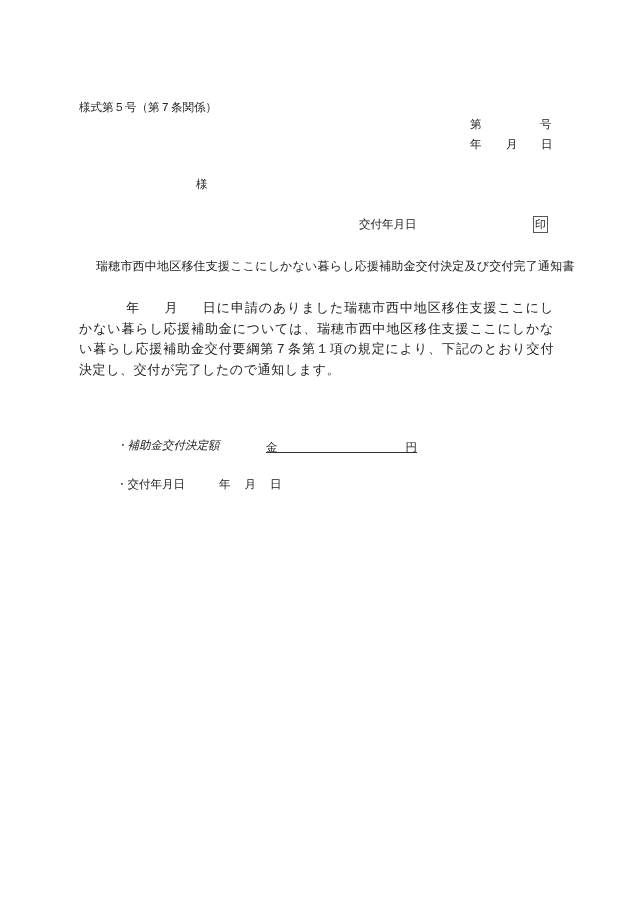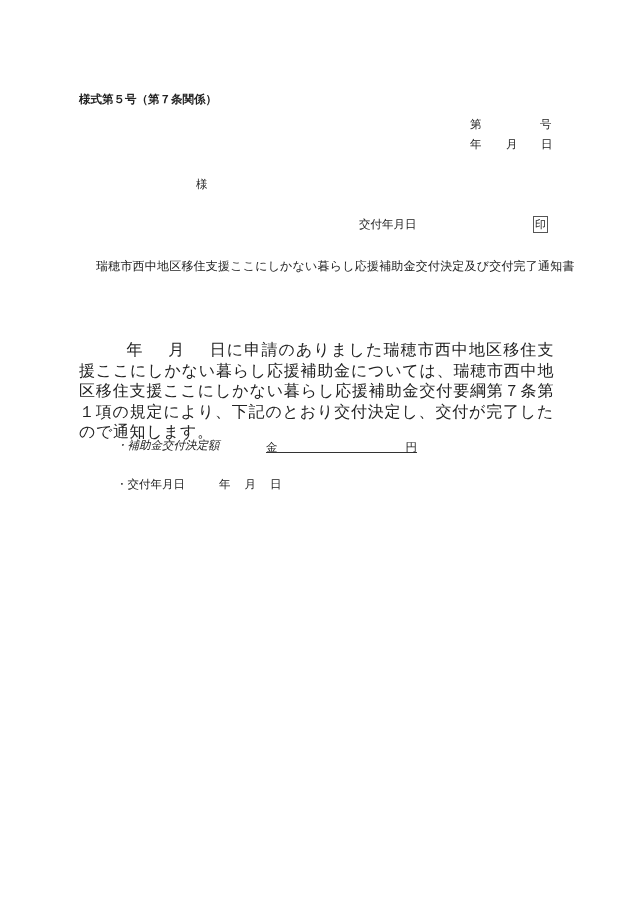--- a/index.html
+++ b/index.html
@@ -1,31 +1,31 @@
 <!DOCTYPE html>
 <html><head>
 <meta charset="utf-8">
 <style>
   html, body { margin:0; padding:0; background:#ffffff; }
   body { width:630px; height:903px; position:relative; overflow:hidden;
          font-family:"DejaVu Serif","Liberation Serif",serif; color:#222; font-size:11.5px; }
   .abs { position:absolute; white-space:nowrap; line-height:1; }
-  .form-number { left:79px; top:94px;font-weight:bold; }
+  .form-number { left:79px; top:102px; }
   .no-label-dai { left:470px; top:119px; }
   .no-label-go { left:540px; top:119px; }
   .date-nen { left:470px; top:139px; }
   .date-tsuki { left:506px; top:139px; }
   .date-hi { left:541px; top:139px; }
   .addressee { left:196px; top:179px; }
   .mayor { left:359px; top:219px; }
   .seal { left:533px; top:216px; width:13px; height:15px; border:1px solid #555;
           font-size:11px; line-height:15px; text-align:center; }
   .title { left:96px; top:260px; font-size:12px; letter-spacing:0.2px; }
   .body-text { position:absolute; left:79px; top:298px; width:475px; line-height:20.5px;
-               font-size:16px; text-align:justify; letter-spacing:0.6px;margin-top:42px; }
+               font-size:13px; text-align:justify; letter-spacing:0.6px; }
   .body-text .gap1 { display:inline-block; width:47px; }
   .body-text .gap2 { display:inline-block; width:24px; }
   .item1 { left:116px; top:440px;font-style:italic; }
   .item1-amount { position:absolute; left:266px; top:438px; width:151px; height:14px;
                   border-bottom:1px solid #333; }
   .item1-amount .kin { position:absolute; left:0; top:2px; }
   .item1-amount .en { position:absolute; right:0; top:2px; }
   .item2 { left:116px; top:479px;text-align:right; }
   .item2-date { left:219px; top:479px;text-align:center; }
   .item2-date span { display:inline-block; }

